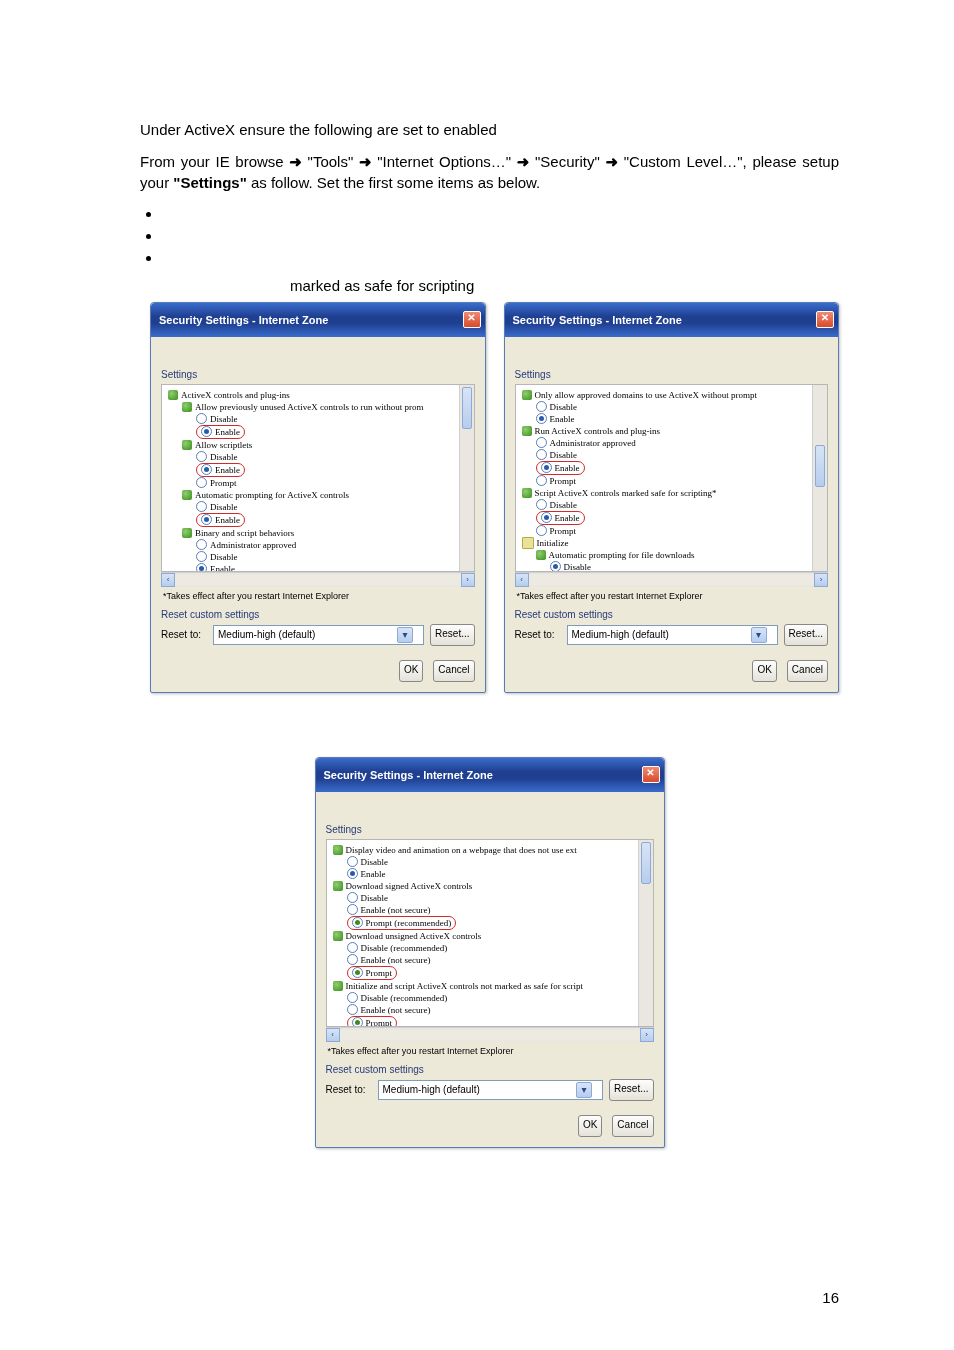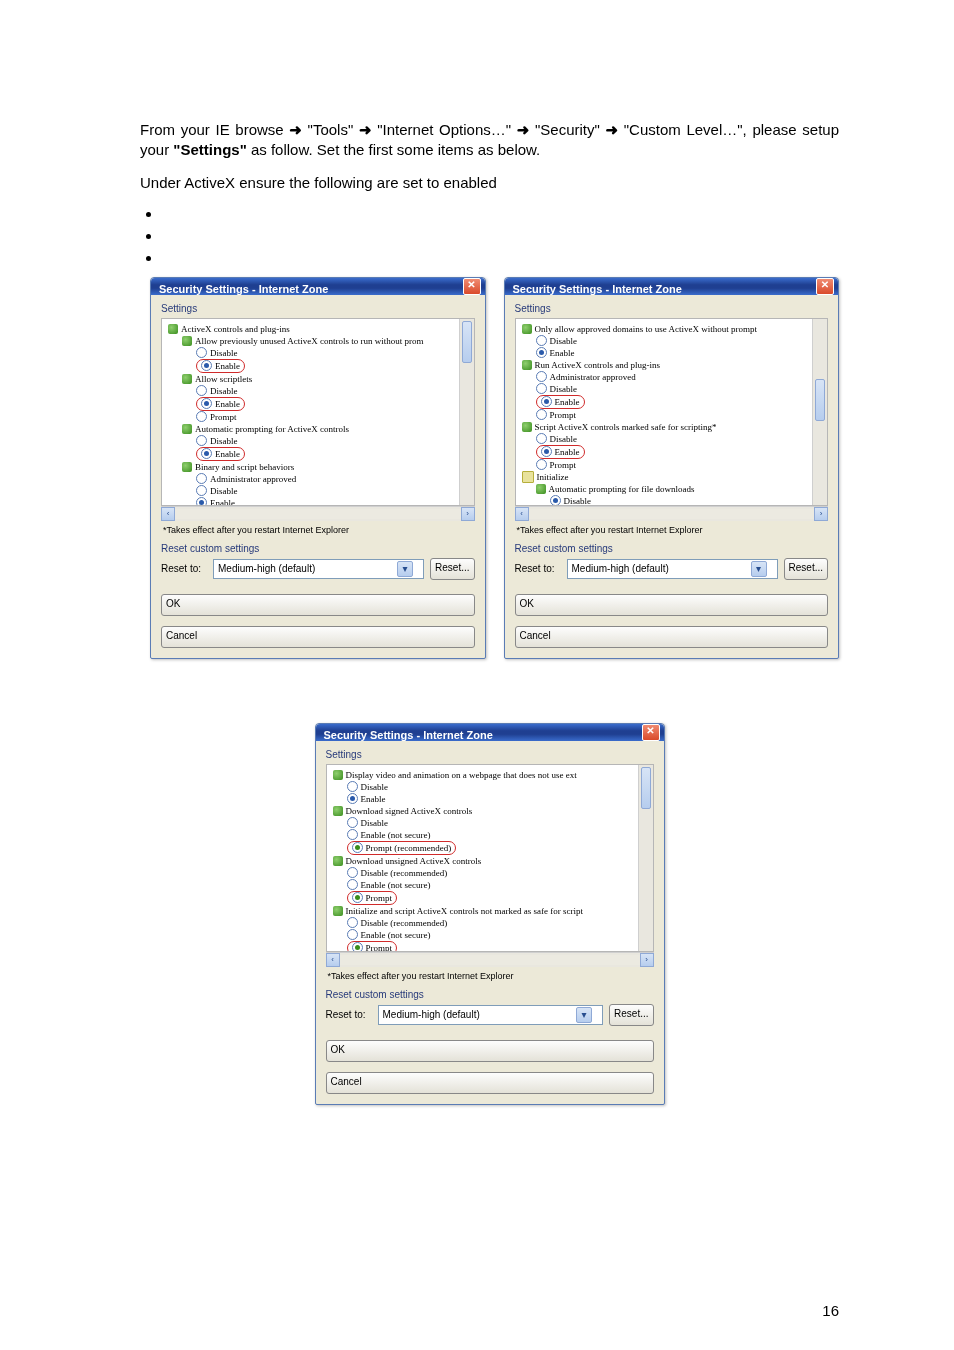--- a/index.html
+++ b/index.html
@@ -48,43 +48,43 @@
   .dialog{
     width:335px;
     background:#ece9d8;
     border:1px solid #5a7cb5;
     border-radius:4px 4px 2px 2px;
     font-size:9px;
     box-shadow:1px 1px 3px rgba(0,0,0,.25);
   }
   .dialog.wide{width:348px;}
   .titlebar{
-    height:17px;
+    height:34px;
     background:linear-gradient(#3a6ccc,#1f3f91 40%,#1f3f91 60%,#3a6ccc);
     color:#fff;
     font-weight:bold;
     font-size:11px;
     display:flex;
-    align-items:flex-end;
+    align-items:center;
     padding:0 4px 0 8px;
     border-radius:4px 4px 0 0;
   }
   .titlebar .title-text{flex:1;}
   .close-btn{
     width:16px;height:15px;
     background:linear-gradient(#f08b72,#d94a2a);
     border:1px solid #fff;
     border-radius:2px;
     color:#fff;
     font-size:10px;
     line-height:12px;
     text-align:center;
     font-weight:bold;
   }
-  .dlg-body{padding:8px 10px 10px 10px;}
+  .dlg-body{padding:8px 10px 10px 10px;margin-top:24px;}
   .group-label{color:#273a7a;font-size:10px;margin-bottom:4px;}
   .tree{
     background:#fff;
     border:1px solid #b6b6b6;
     height:178px;
     padding:4px 4px 4px 6px;
     position:relative;
     overflow:hidden;
     font-family:Liberation Serif, serif;
   }
@@ -163,59 +163,60 @@
   }
   .dropdown .chev{
     width:14px;height:14px;background:linear-gradient(#d7e4f6,#b6cdee);
     border:1px solid #8fa9d6;border-radius:2px;
     display:flex;align-items:center;justify-content:center;color:#274d8f;
   }
   .btn{
     height:20px;border:1px solid #888;background:linear-gradient(#fdfdfd,#e4e2d8);
     border-radius:3px;font-size:10px;padding:0 4px;line-height:18px;
   }
-  .btn-row{display:flex;justify-content:flex-end;gap:10px;margin-top:14px;flex-direction:column;}
+  .btn-row{display:flex;justify-content:flex-end;gap:10px;margin-top:14px;}
   .dialog-center{
     margin:64px auto 0 auto;
   }
   .page-number{
     position:absolute;
     right:115px;
-    bottom:31px;
+    bottom:44px;
     font-size:15px;
   }
 </style>
 </head>
 <body>
 
 <div class="page">
 
+
+  <p class="paragraph">Under ActiveX ensure the following are set to enabled</p>
 
   <p class="paragraph">
     <span>From your IE browse </span>
     <span class="arrow">➜</span>
     <span> "Tools" </span>
     <span class="arrow">➜</span>
     <span> "Internet Options…" </span>
     <span class="arrow">➜</span>
     <span> "Security" </span>
     <span class="arrow">➜</span>
     <span>"Custom Level…", please setup your </span>
     <b>"Settings"</b>
     <span> as follow. Set the first some items as below.</span>
   </p>
 
-  <p class="paragraph">Under ActiveX ensure the following are set to enabled</p>
-
   <ul class="bullets">
     <li></li>
     <li></li>
     <li></li>
   </ul>
 
+  <div class="caption-row">marked as safe for scripting</div>
 
   <div class="dialog-row">
     <div class="dialog" id="dlg1">
         <div class="titlebar">
           <span class="title-text">Security Settings - Internet Zone</span>
           <div class="close-btn">✕</div>
         </div>
         <div class="dlg-body">
           <div class="group-label">Settings</div>
           <div class="tree">

